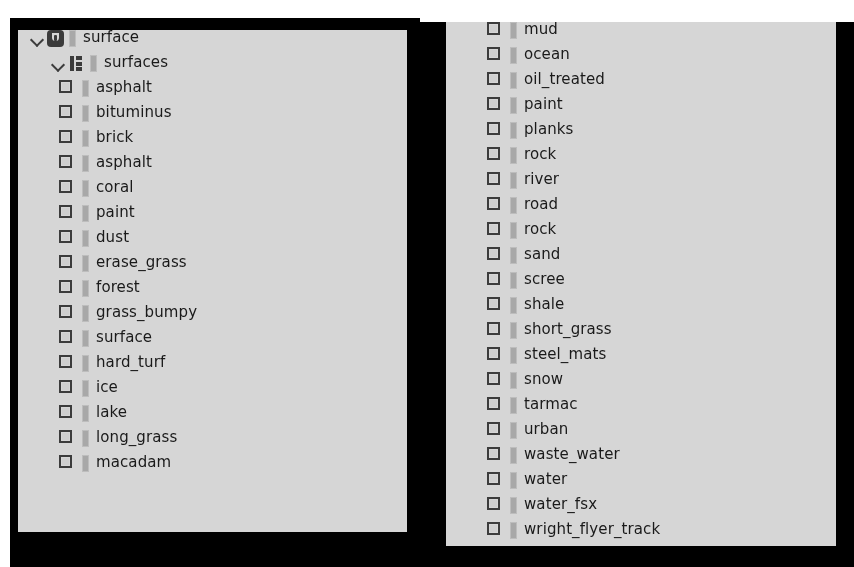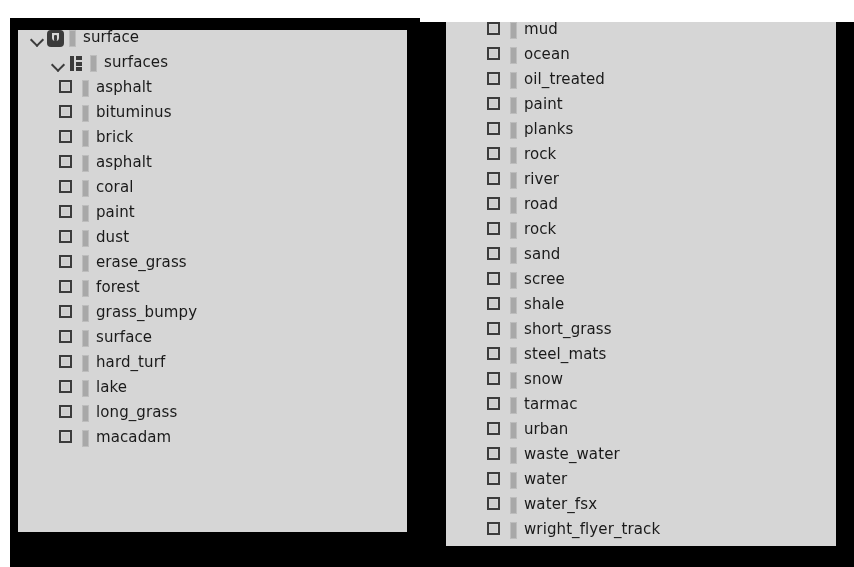--- a/index.html
+++ b/index.html
@@ -246,20 +246,25 @@
           <span class="label">surface</span>
         </div>
         <div class="tree-row lvl-2">
           <span class="checkbox"></span>
           <span class="swatch"></span>
           <span class="label">hard_turf</span>
         </div>
         <div class="tree-row lvl-2">
           <span class="checkbox"></span>
           <span class="swatch"></span>
+          <span class="label">ice</span>
+        </div>
+        <div class="tree-row lvl-2">
+          <span class="checkbox"></span>
+          <span class="swatch"></span>
           <span class="label">lake</span>
         </div>
         <div class="tree-row lvl-2">
           <span class="checkbox"></span>
           <span class="swatch"></span>
           <span class="label">long_grass</span>
         </div>
         <div class="tree-row lvl-2">
           <span class="checkbox"></span>
           <span class="swatch"></span>

